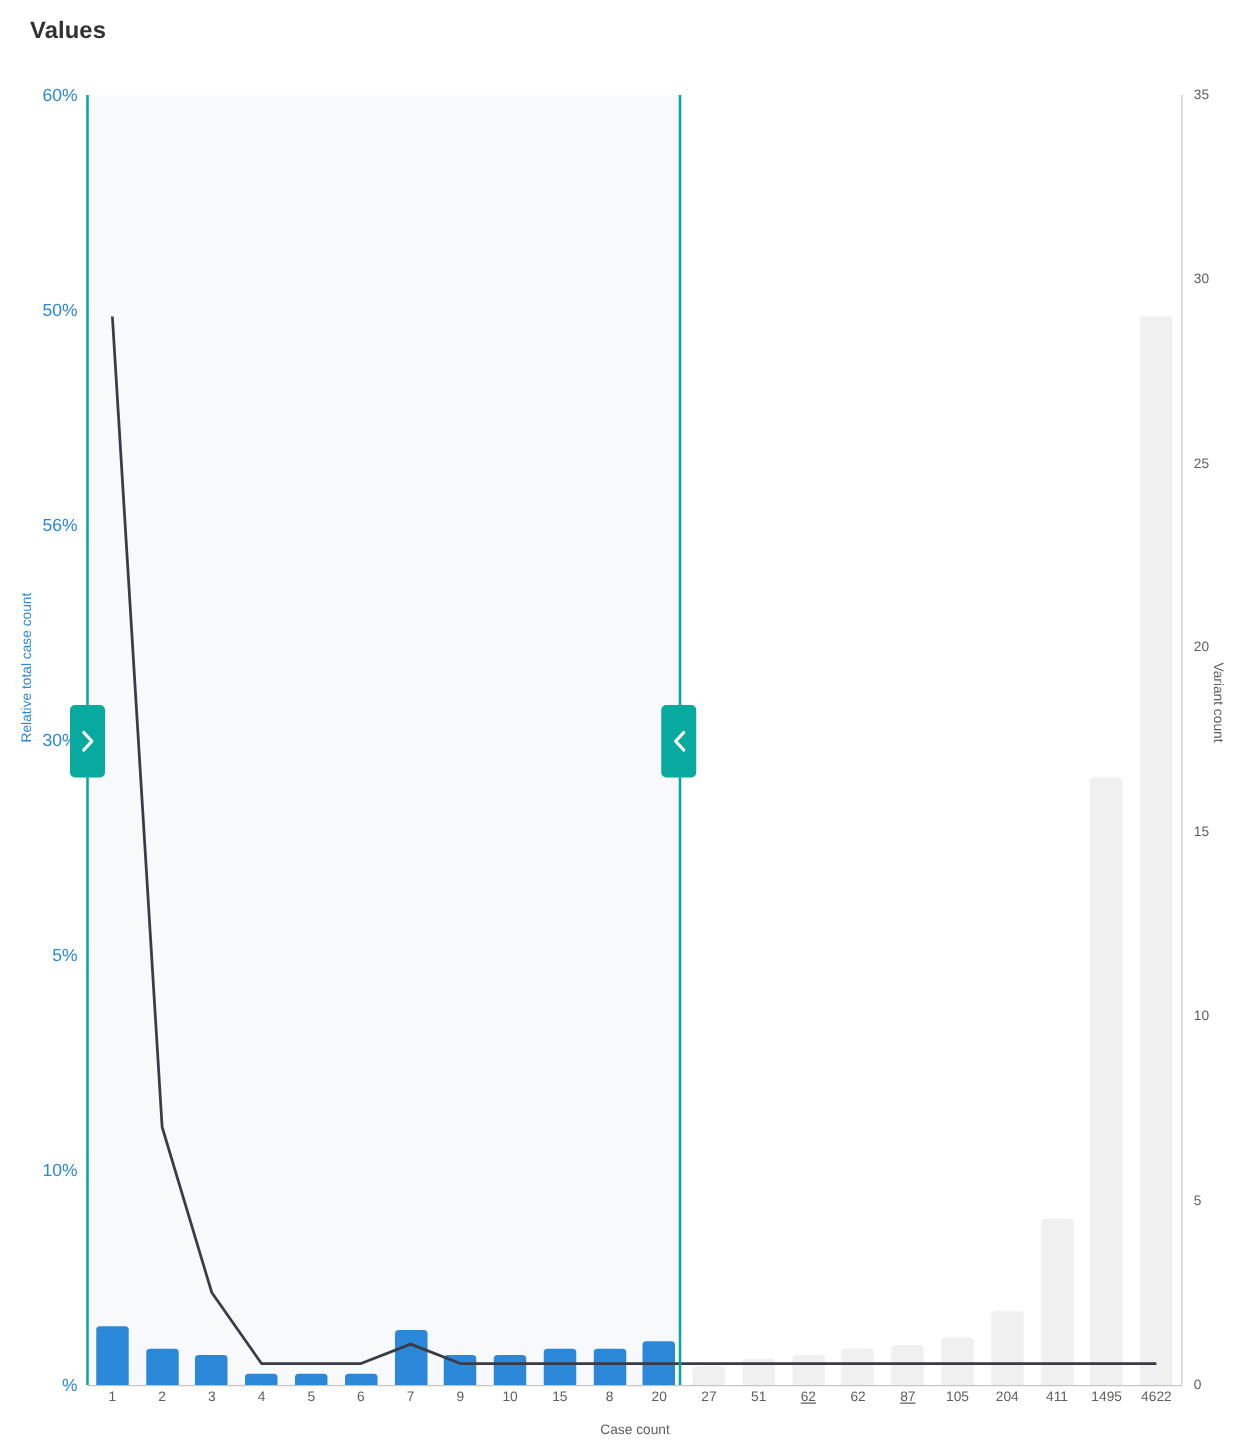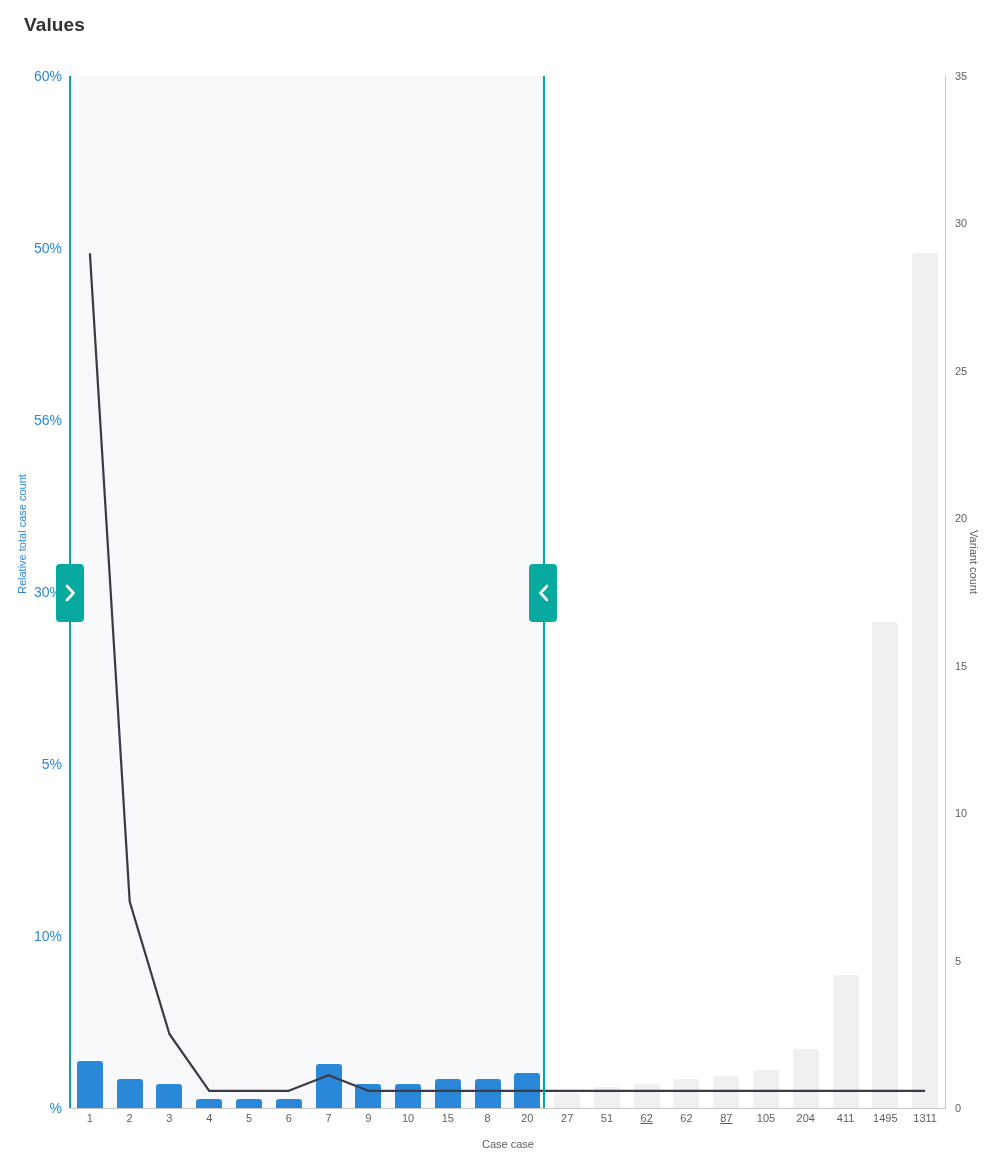--- a/index.html
+++ b/index.html
@@ -298,17 +298,17 @@
       <div class="xtick" style="left: 457.386px;">20</div>
       <div class="xtick" style="left: 497.159px;">27</div>
       <div class="xtick" style="left: 536.932px;">51</div>
       <div class="xtick" style="left: 576.705px; text-decoration: underline;">62</div>
       <div class="xtick" style="left: 616.477px;">62</div>
       <div class="xtick" style="left: 656.25px; text-decoration: underline;">87</div>
       <div class="xtick" style="left: 696.023px;">105</div>
       <div class="xtick" style="left: 735.795px;">204</div>
       <div class="xtick" style="left: 775.568px;">411</div>
       <div class="xtick" style="left: 815.341px;">1495</div>
-      <div class="xtick" style="left: 855.114px;">1311</div>
-    </div>
-  <div id="xlabel">Case case</div>
+      <div class="xtick" style="left: 855.114px;">4622</div>
+    </div>
+  <div id="xlabel">Case count</div>
 
 </div>
 
 </body></html>

